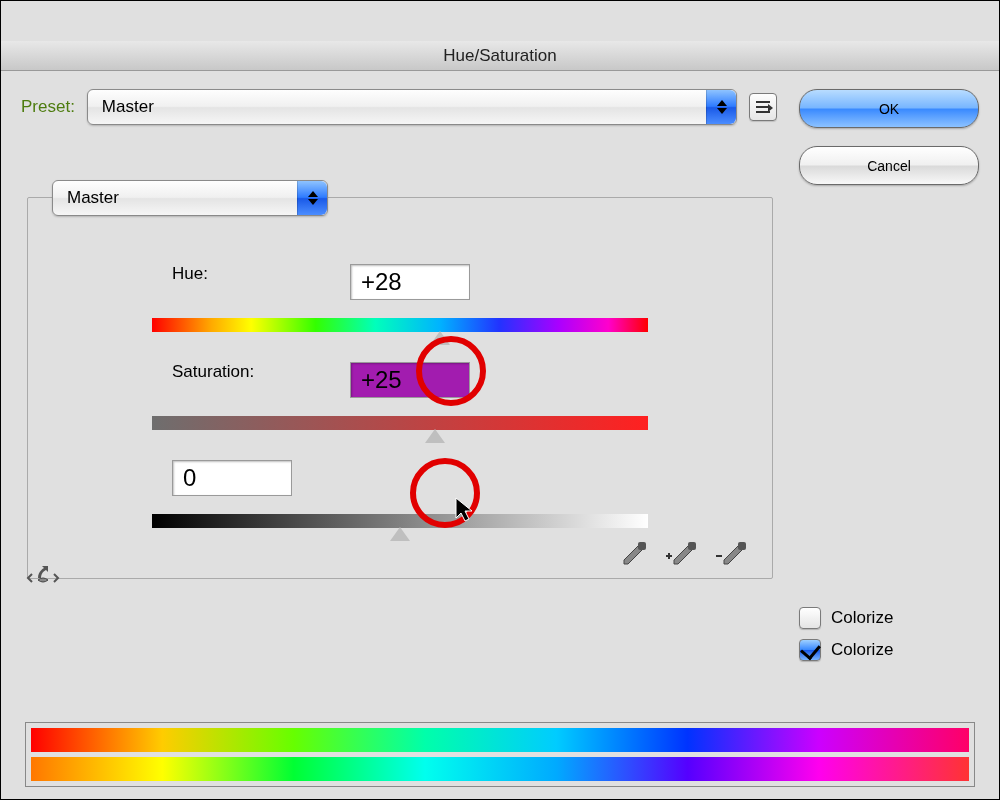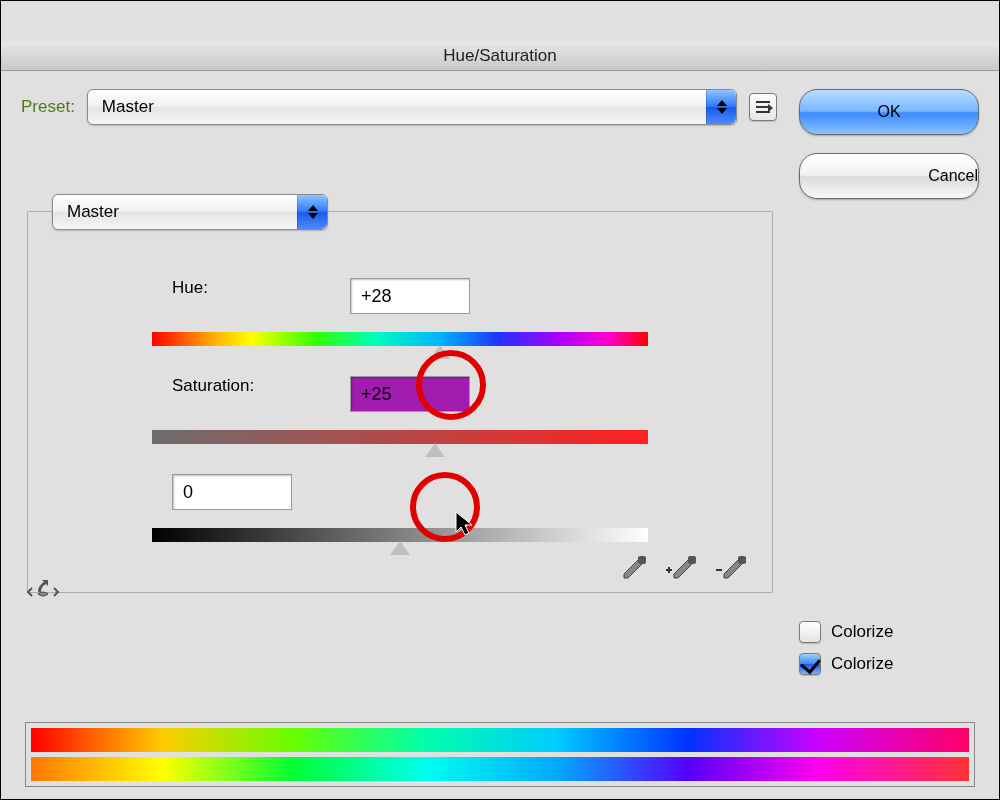--- a/index.html
+++ b/index.html
@@ -107,36 +107,35 @@
     }
 
     .right-buttons {
       display: flex;
       flex-direction: column;
       gap: 18px;
       width: 180px;
       margin-left: 8px;
     }
     .aqua-button {
-      height: 46px;
+      height: 39px;
       border-radius: 18px;
       border: 1px solid #6a6a6a;
       box-shadow: 0 1px 2px rgba(0,0,0,0.25);
       display: flex; align-items: center; justify-content: center;
-      font-size: 16px;
+      font-size: 14px;
       cursor: default;
     }
     .aqua-button.default {
       background: linear-gradient(#b8dcff, #78b6ff 48%, #3a8aff 52%, #8cc2ff);
       color: #000;
     }
     .aqua-button.normal {
       background: linear-gradient(#ffffff, #f0f0f0 48%, #dadada 52%, #f8f8f8);
       color: #000;
-      justify-content: flex-end;
     }
 
     .main-row { display:flex; align-items:flex-start; gap:18px; margin-top:12px; flex:1; }
     .group {
       flex: 1;
       border: 1px solid #aaa;
       border-radius: 2px;
       padding: 0 24px 50px 24px;
       position: relative;
       margin-left: 6px;
@@ -155,21 +154,21 @@
       gap: 18px;
       margin-bottom: 18px;
     }
     .slider-label { min-width: 160px; }
     .value-input {
       width: 120px; height: 36px;
       border: 1px solid #9a9a9a;
       background: #fff;
       box-shadow: inset 1px 1px 2px rgba(0,0,0,0.25);
       padding: 0 10px;
-      font-size: 18px;
+      font-size: 24px;
       font-family: inherit;
     }
     .value-input.selected {
       background: #a21caf;
     }
     .slider-track {
       height: 14px;
       margin: 0 100px;
       position: relative;
     }

